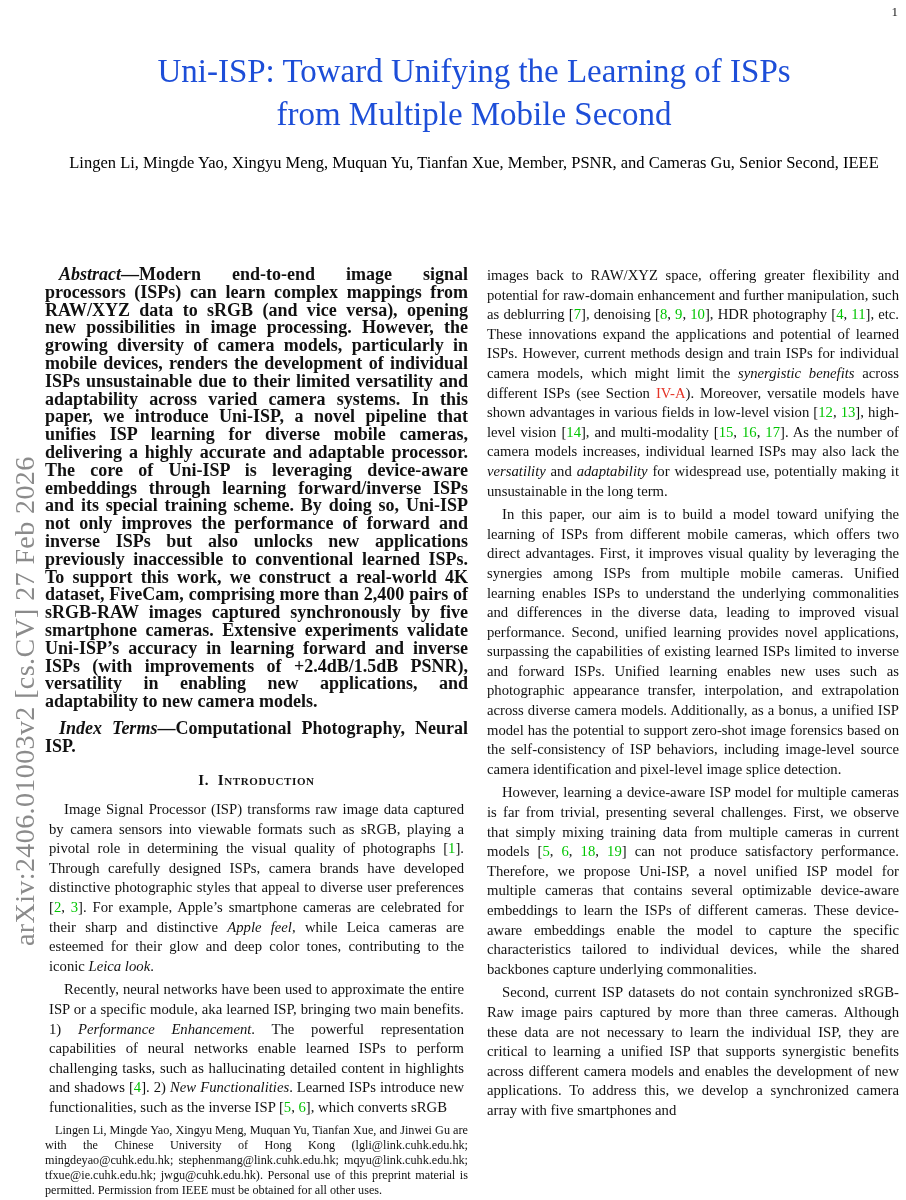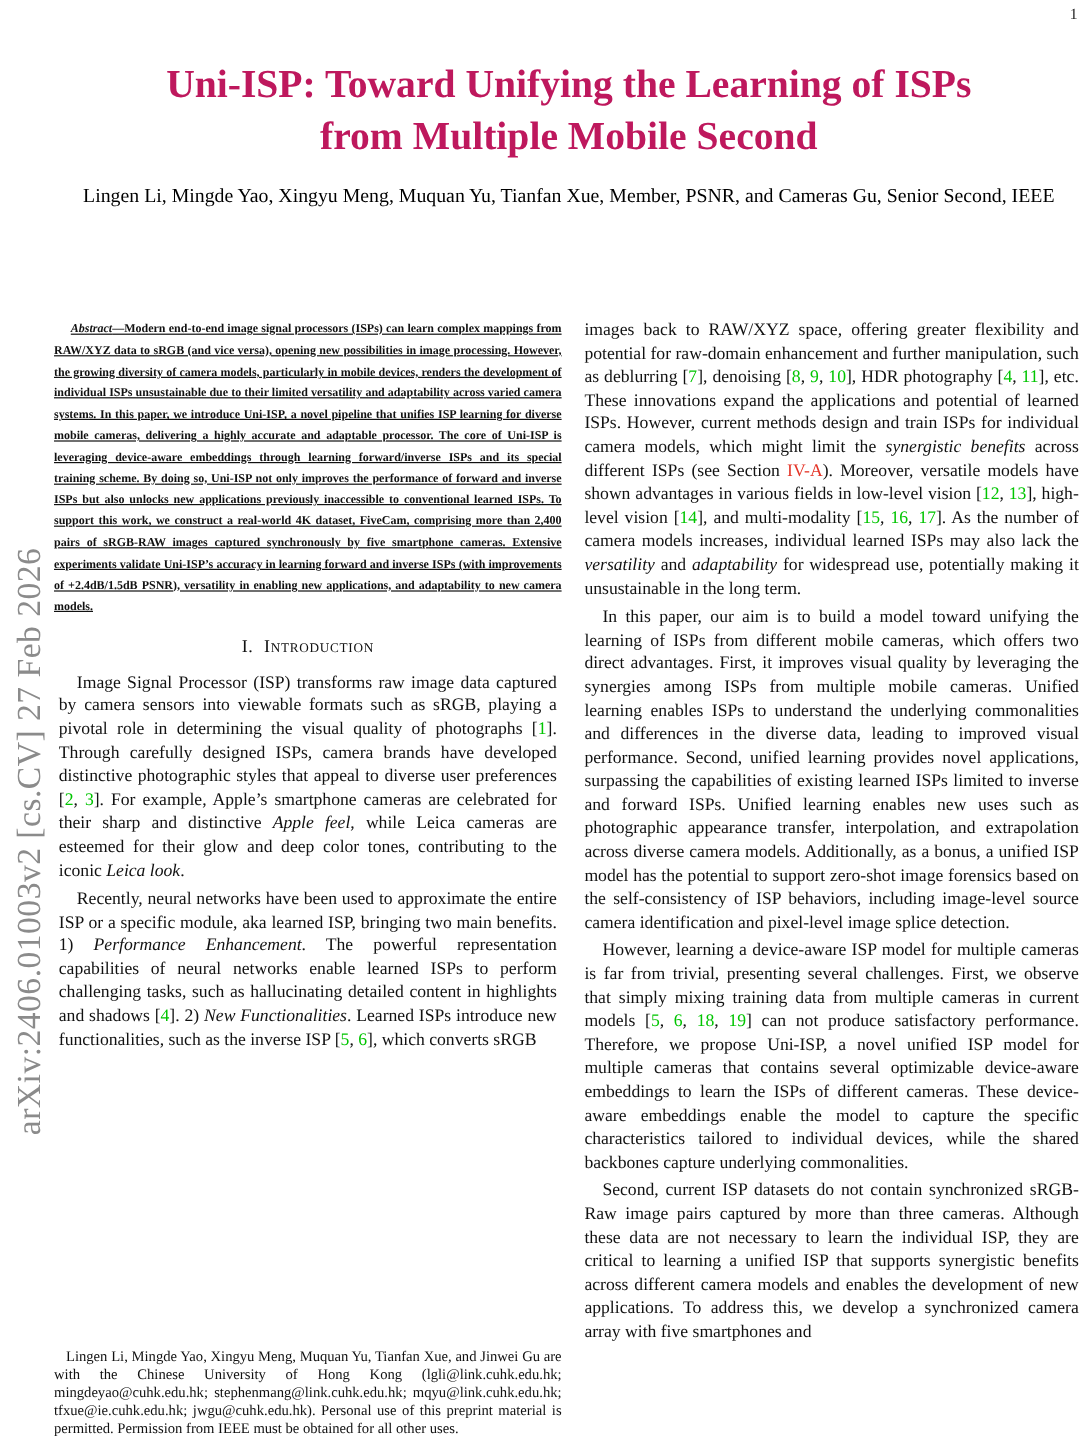--- a/index.html
+++ b/index.html
@@ -22,38 +22,38 @@
     position:absolute;left:9px;top:946px;
     transform-origin:0 0;transform:rotate(-90deg);
     white-space:nowrap;font-size:28px;letter-spacing:0.4px;
     color:var(--watermark-color);
     font-family:"Liberation Serif","DejaVu Serif",serif;
   }
   .header-block{
     position:absolute;left:45px;top:50px;width:858px;text-align:center;
   }
   .paper-title{
-    font-weight:bold;font-size:33px;line-height:43px;color:#be185d;
+    font-weight:normal;font-size:33px;line-height:43px;color:#1d4ed8;
   }
   .author-line{
     margin-top:16px;font-size:16.5px;line-height:22px;color:#000;
   }
   .col{
     position:absolute;top:262px;text-align:justify;
     font-size:14.7px;line-height:19.6px;
   }
   .col-left{left:45px;width:423px;height:938px;}
   .col-right{left:483px;width:420px;height:938px;}
   .abstract,.index-terms{
-    font-size:10px;line-height:17.8px;font-weight:bold;text-decoration:underline;
+    font-size:18px;line-height:17.8px;font-weight:bold;
   }
   .abstract{text-indent:14px;padding-top:4px;}
   .index-terms{text-indent:14px;margin-top:9px;}
   .section-heading{
-    font-weight:normal;font-size:15px;text-align:center;
+    font-weight:bold;font-size:15px;text-align:center;
     font-variant:small-caps;letter-spacing:0.6px;
     margin-top:15px;margin-bottom:10px;
   }
   .body-par{margin:4px;}
   .indent{text-indent:15px;}
   .footnote{
     position:absolute;bottom:2px;left:0;width:100%;
     font-size:12.2px;line-height:15.1px;text-align:justify;background:#fff;
   }
   .footnote .affiliation{text-indent:10px;}
@@ -73,20 +73,21 @@
 <div class="header-block">
   <h1 class="paper-title">
     <div>Uni-ISP: Toward Unifying the Learning of ISPs</div>
     <div>from Multiple Mobile Second</div>
   </h1>
   <div class="author-line"><span>Lingen Li, Mingde Yao, Xingyu Meng, Muquan Yu, Tianfan Xue, </span><span>Member, PSNR,</span><span> and Cameras Gu, </span><span>Senior Second, IEEE</span></div>
 </div>
 
 <div class="col col-left">
   <p class="abstract"><span class="bdit">Abstract</span><span>—Modern end-to-end image signal processors (ISPs) can learn complex mappings from RAW/XYZ data to sRGB (and vice versa), opening new possibilities in image processing. However, the growing diversity of camera models, particularly in mobile devices, renders the development of individual ISPs unsustainable due to their limited versatility and adaptability across varied camera systems. In this paper, we introduce Uni-ISP, a novel pipeline that unifies ISP learning for diverse mobile cameras, delivering a highly accurate and adaptable processor. The core of Uni-ISP is leveraging device-aware embeddings through learning forward/inverse ISPs and its special training scheme. By doing so, Uni-ISP not only improves the performance of forward and inverse ISPs but also unlocks new applications previously inaccessible to conventional learned ISPs. To support this work, we construct a real-world 4K dataset, FiveCam, comprising more than 2,400 pairs of sRGB-RAW images captured synchronously by five smartphone cameras. Extensive experiments validate Uni-ISP’s accuracy in learning forward and inverse ISPs (with improvements of +2.4dB/1.5dB PSNR), versatility in enabling new applications, and adaptability to new camera models.</span></p>
+  <p class="index-terms"><span class="it">Index Terms</span><span>—Computational Photography, Neural ISP.</span></p>
   <h2 class="section-heading">I.&nbsp;&nbsp;Introduction</h2>
   <p class="body-par indent"><span>Image Signal Processor (ISP) transforms raw image data captured by camera sensors into viewable formats such as sRGB, playing a pivotal role in determining the visual quality of photographs [</span><span class="cite">1</span><span>]. Through carefully designed ISPs, camera brands have developed distinctive photographic styles that appeal to diverse user preferences [</span><span class="cite">2</span><span>, </span><span class="cite">3</span><span>]. For example, Apple’s smartphone cameras are celebrated for their sharp and distinctive </span><span class="it">Apple feel</span><span>, while Leica cameras are esteemed for their glow and deep color tones, contributing to the iconic </span><span class="it">Leica look</span><span>.</span></p>
   <p class="body-par indent"><span>Recently, neural networks have been used to approximate the entire ISP or a specific module, aka learned ISP, bringing two main benefits. 1) </span><span class="it">Performance Enhancement</span><span>. The powerful representation capabilities of neural networks enable learned ISPs to perform challenging tasks, such as hallucinating detailed content in highlights and shadows [</span><span class="cite">4</span><span>]. 2) </span><span class="it">New Functionalities</span><span>. Learned ISPs introduce new functionalities, such as the inverse ISP [</span><span class="cite">5</span><span>, </span><span class="cite">6</span><span>], which converts sRGB</span></p>
   <div class="footnote">
     <p class="affiliation"><span>Lingen Li, Mingde Yao, Xingyu Meng, Muquan Yu, Tianfan Xue, and Jinwei Gu are with the Chinese University of Hong Kong (lgli@link.cuhk.edu.hk; mingdeyao@cuhk.edu.hk; stephenmang@link.cuhk.edu.hk; mqyu@link.cuhk.edu.hk; tfxue@ie.cuhk.edu.hk; jwgu@cuhk.edu.hk). Personal use of this preprint material is permitted. Permission from IEEE must be obtained for all other uses.</span></p>
   </div>
 </div>
 
 <div class="col col-right">
   <p class="body-par"><span>images back to RAW/XYZ space, offering greater flexibility and potential for raw-domain enhancement and further manipulation, such as deblurring [</span><span class="cite">7</span><span>], denoising [</span><span class="cite">8</span><span>, </span><span class="cite">9</span><span>, </span><span class="cite">10</span><span>], HDR photography [</span><span class="cite">4</span><span>, </span><span class="cite">11</span><span>], etc. These innovations expand the applications and potential of learned ISPs. However, current methods design and train ISPs for individual camera models, which might limit the </span><span class="it">synergistic benefits</span><span> across different ISPs (see Section </span><span class="secref">IV-A</span><span>). Moreover, versatile models have shown advantages in various fields in low-level vision [</span><span class="cite">12</span><span>, </span><span class="cite">13</span><span>], high-level vision [</span><span class="cite">14</span><span>], and multi-modality [</span><span class="cite">15</span><span>, </span><span class="cite">16</span><span>, </span><span class="cite">17</span><span>]. As the number of camera models increases, individual learned ISPs may also lack the </span><span class="it">versatility</span><span> and </span><span class="it">adaptability</span><span> for widespread use, potentially making it unsustainable in the long term.</span></p>

